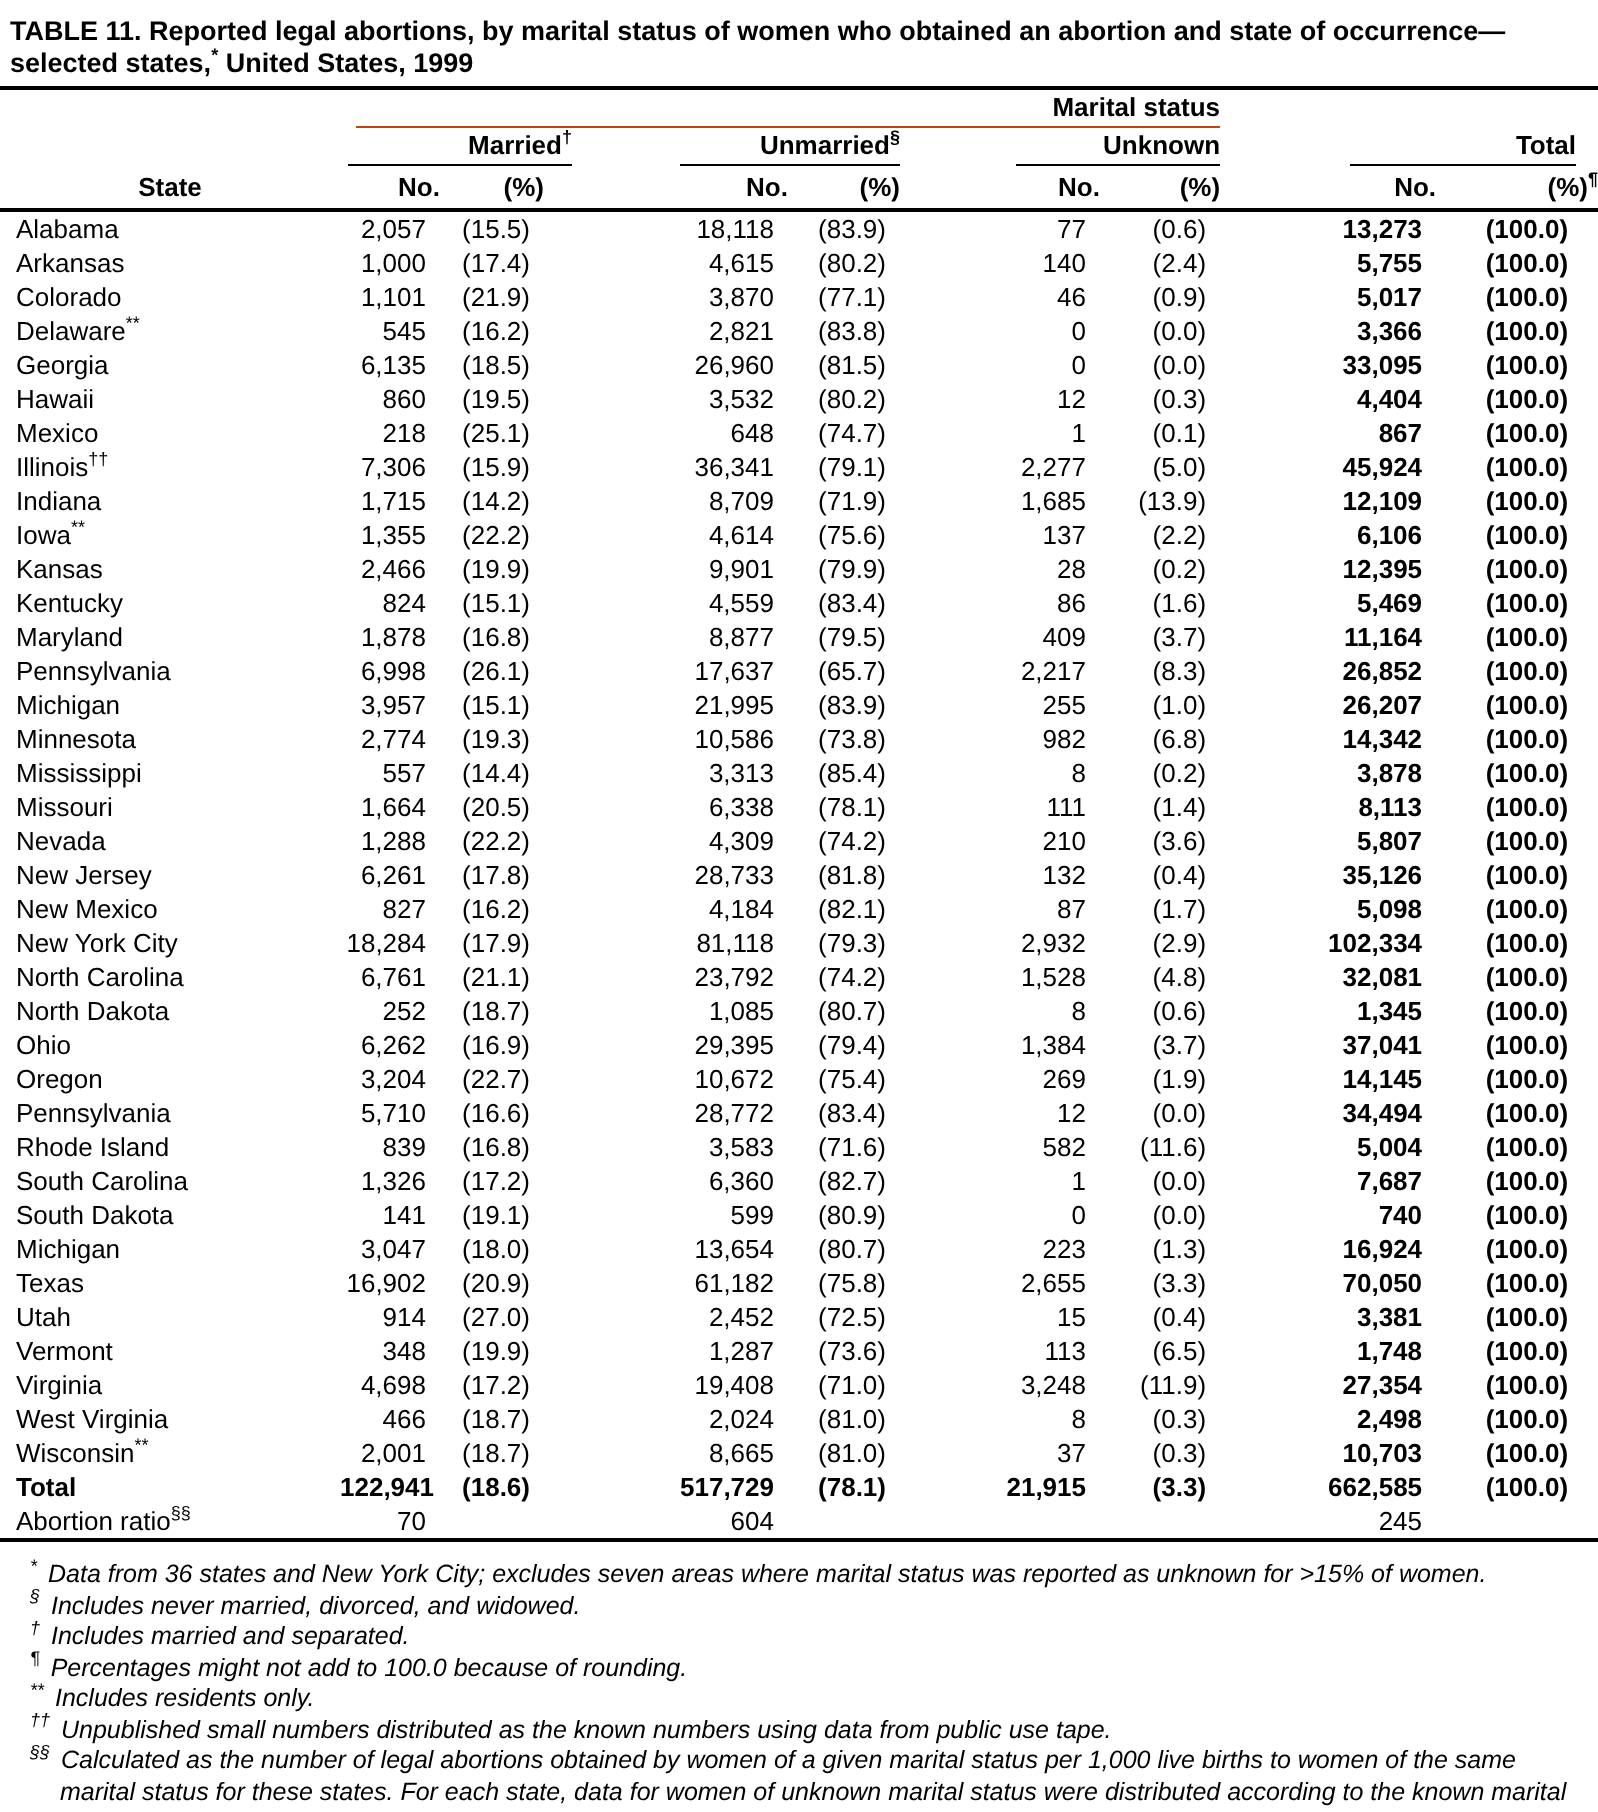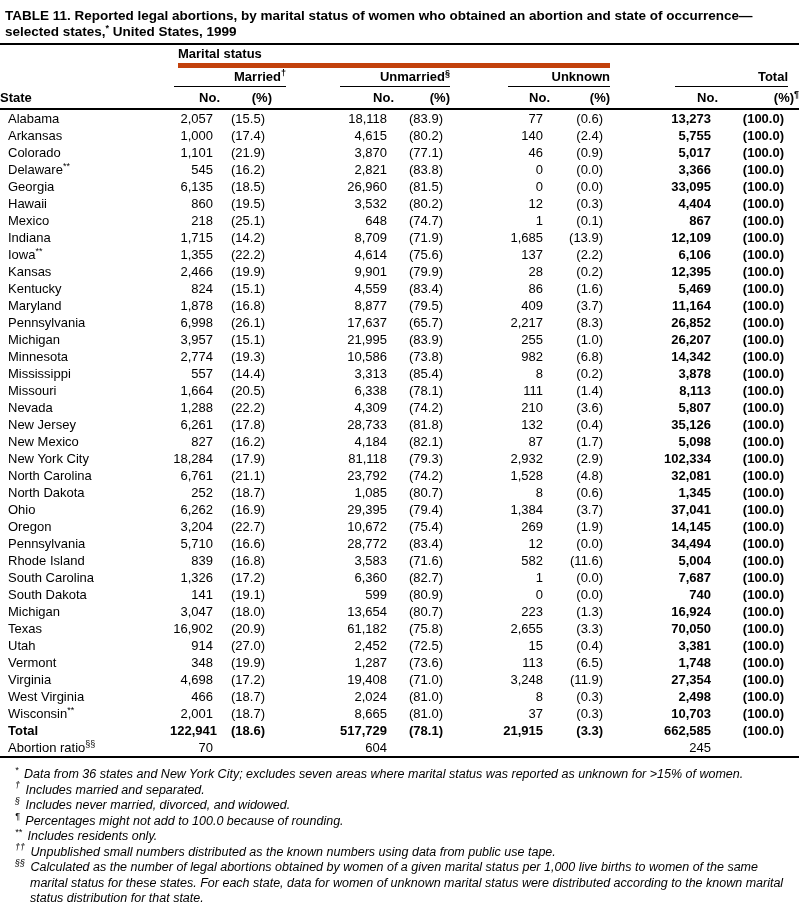--- a/index.html
+++ b/index.html
@@ -20,33 +20,33 @@
     font-size:13px;
   }
   col.c-state{width:170px;}
   col.c-mno{width:50px;}  col.c-mpct{width:52px;}
   col.c-uno{width:122px;} col.c-upct{width:56px;}
   col.c-kno{width:100px;} col.c-kpct{width:60px;}
   col.c-tno{width:108px;} col.c-tpct{width:81px;}
   th,td{padding:0;margin:0;font-size:13px;vertical-align:bottom;}
   thead th{font-weight:bold;}
   .span-head div{
-    border-bottom:5px solid #c2410c;text-align:left;
+    border-bottom:1px solid #c2410c;text-align:right;
     padding:1px 0 2px 0;margin-left:8px;
   }
   .group-head div{
     border-bottom:1px solid #000;text-align:right;
     padding:1px 0 2px 0;
   }
   .g-married div{margin-left:4px;margin-right:-14px;}
   .g-unmarried div{margin-left:68px;}
   .g-unknown div{margin-left:58px;}
   .g-total div{margin-left:65px;margin-right:11px;}
   thead tr.subhead th{border-bottom:2px solid #000;padding:3px 0 3px 0;}
-  th.h-state{text-align:left;padding-left:8px;vertical-align:bottom;}
+  th.h-state{text-align:center;padding-left:8px;vertical-align:bottom;}
   .num{text-align:right;padding-right:7px;white-space:nowrap;}
   .num-tpct{text-align:right;padding-right:15px;white-space:nowrap;}
   tbody td{padding-top:1.5px;padding-bottom:1.5px;line-height:14px;}
   td.state{text-align:left;padding-left:8px;white-space:nowrap;}
   tbody td:nth-child(8),tbody td:nth-child(9){font-weight:bold;}
   tr.row-total td{font-weight:bold;}
   tr.row-ratio td{font-weight:normal !important;}
   sup{font-size:9px;line-height:0;}
   .footnotes{margin-top:9px;padding:0 8px 0 8px;}
   .footnote{
@@ -181,20 +181,31 @@
           <td class="num">218</td>
           <td class="num">(25.1)</td>
           <td class="num">648</td>
           <td class="num">(74.7)</td>
           <td class="num">1</td>
           <td class="num">(0.1)</td>
           <td class="num">867</td>
           <td class="num-tpct">(100.0)</td>
         </tr>
         <tr>
+          <td class="state">Illinois<sup>††</sup></td>
+          <td class="num">7,306</td>
+          <td class="num">(15.9)</td>
+          <td class="num">36,341</td>
+          <td class="num">(79.1)</td>
+          <td class="num">2,277</td>
+          <td class="num">(5.0)</td>
+          <td class="num">45,924</td>
+          <td class="num-tpct">(100.0)</td>
+        </tr>
+        <tr>
           <td class="state">Indiana</td>
           <td class="num">1,715</td>
           <td class="num">(14.2)</td>
           <td class="num">8,709</td>
           <td class="num">(71.9)</td>
           <td class="num">1,685</td>
           <td class="num">(13.9)</td>
           <td class="num">12,109</td>
           <td class="num-tpct">(100.0)</td>
         </tr>
@@ -526,21 +537,21 @@
           <td class="num"></td>
           <td class="num"></td>
           <td class="num">245</td>
           <td class="num-tpct"></td>
         </tr>
       </tbody>
   </table>
 
   <div class="footnotes">
       <div class="footnote"><sup>*</sup> Data from 36 states and New York City; excludes seven areas where marital status was reported as unknown for &gt;15% of women.</div>
+      <div class="footnote"><sup>§</sup> Includes never married, divorced, and widowed.</div>
       <div class="footnote"><sup>†</sup> Includes married and separated.</div>
-      <div class="footnote"><sup>§</sup> Includes never married, divorced, and widowed.</div>
       <div class="footnote"><sup>¶</sup> Percentages might not add to 100.0 because of rounding.</div>
       <div class="footnote"><sup>**</sup> Includes residents only.</div>
       <div class="footnote"><sup>††</sup> Unpublished small numbers distributed as the known numbers using data from public use tape.</div>
       <div class="footnote"><sup>§§</sup> Calculated as the number of legal abortions obtained by women of a given marital status per 1,000 live births to women of the same marital status for these states. For each state, data for women of unknown marital status were distributed according to the known marital status distribution for that state.</div>
     </div>
 
 </div>
 
 </body></html>

